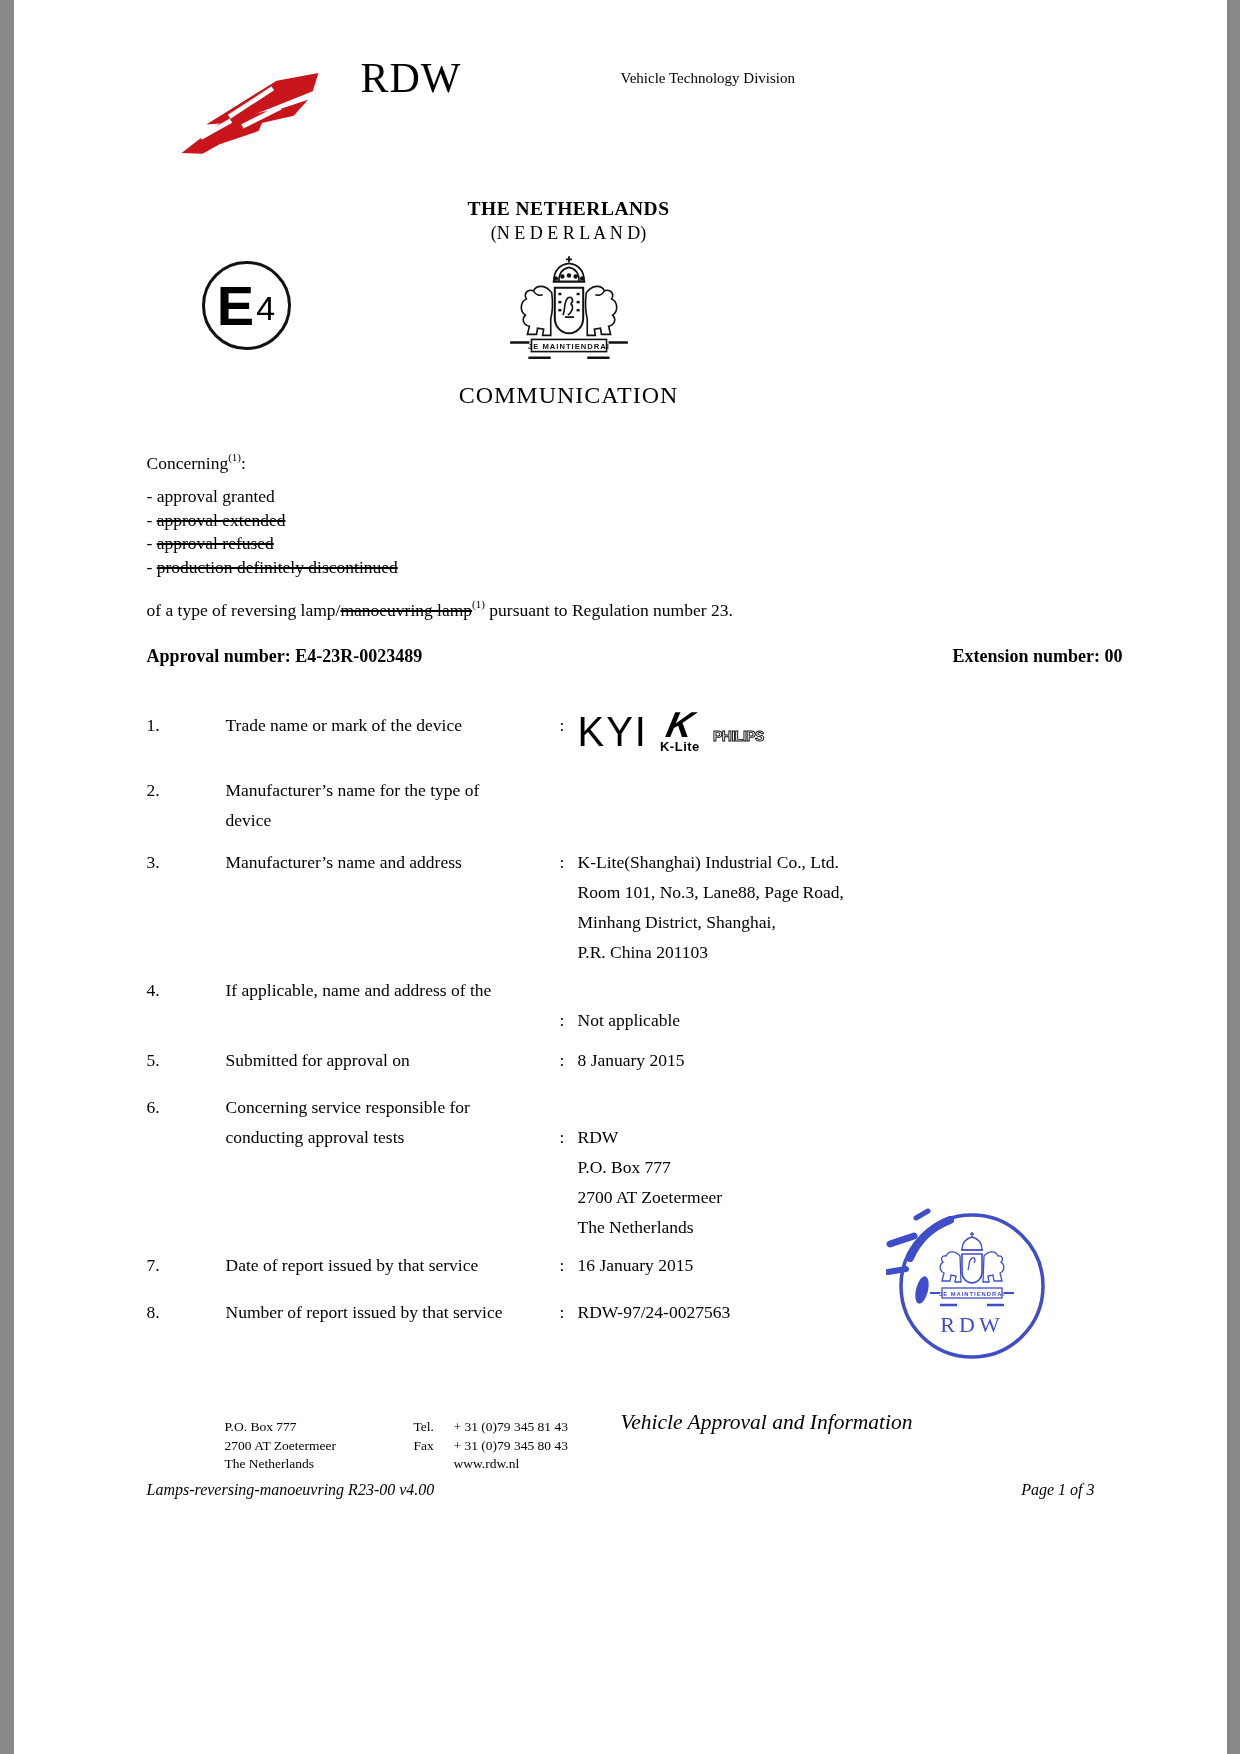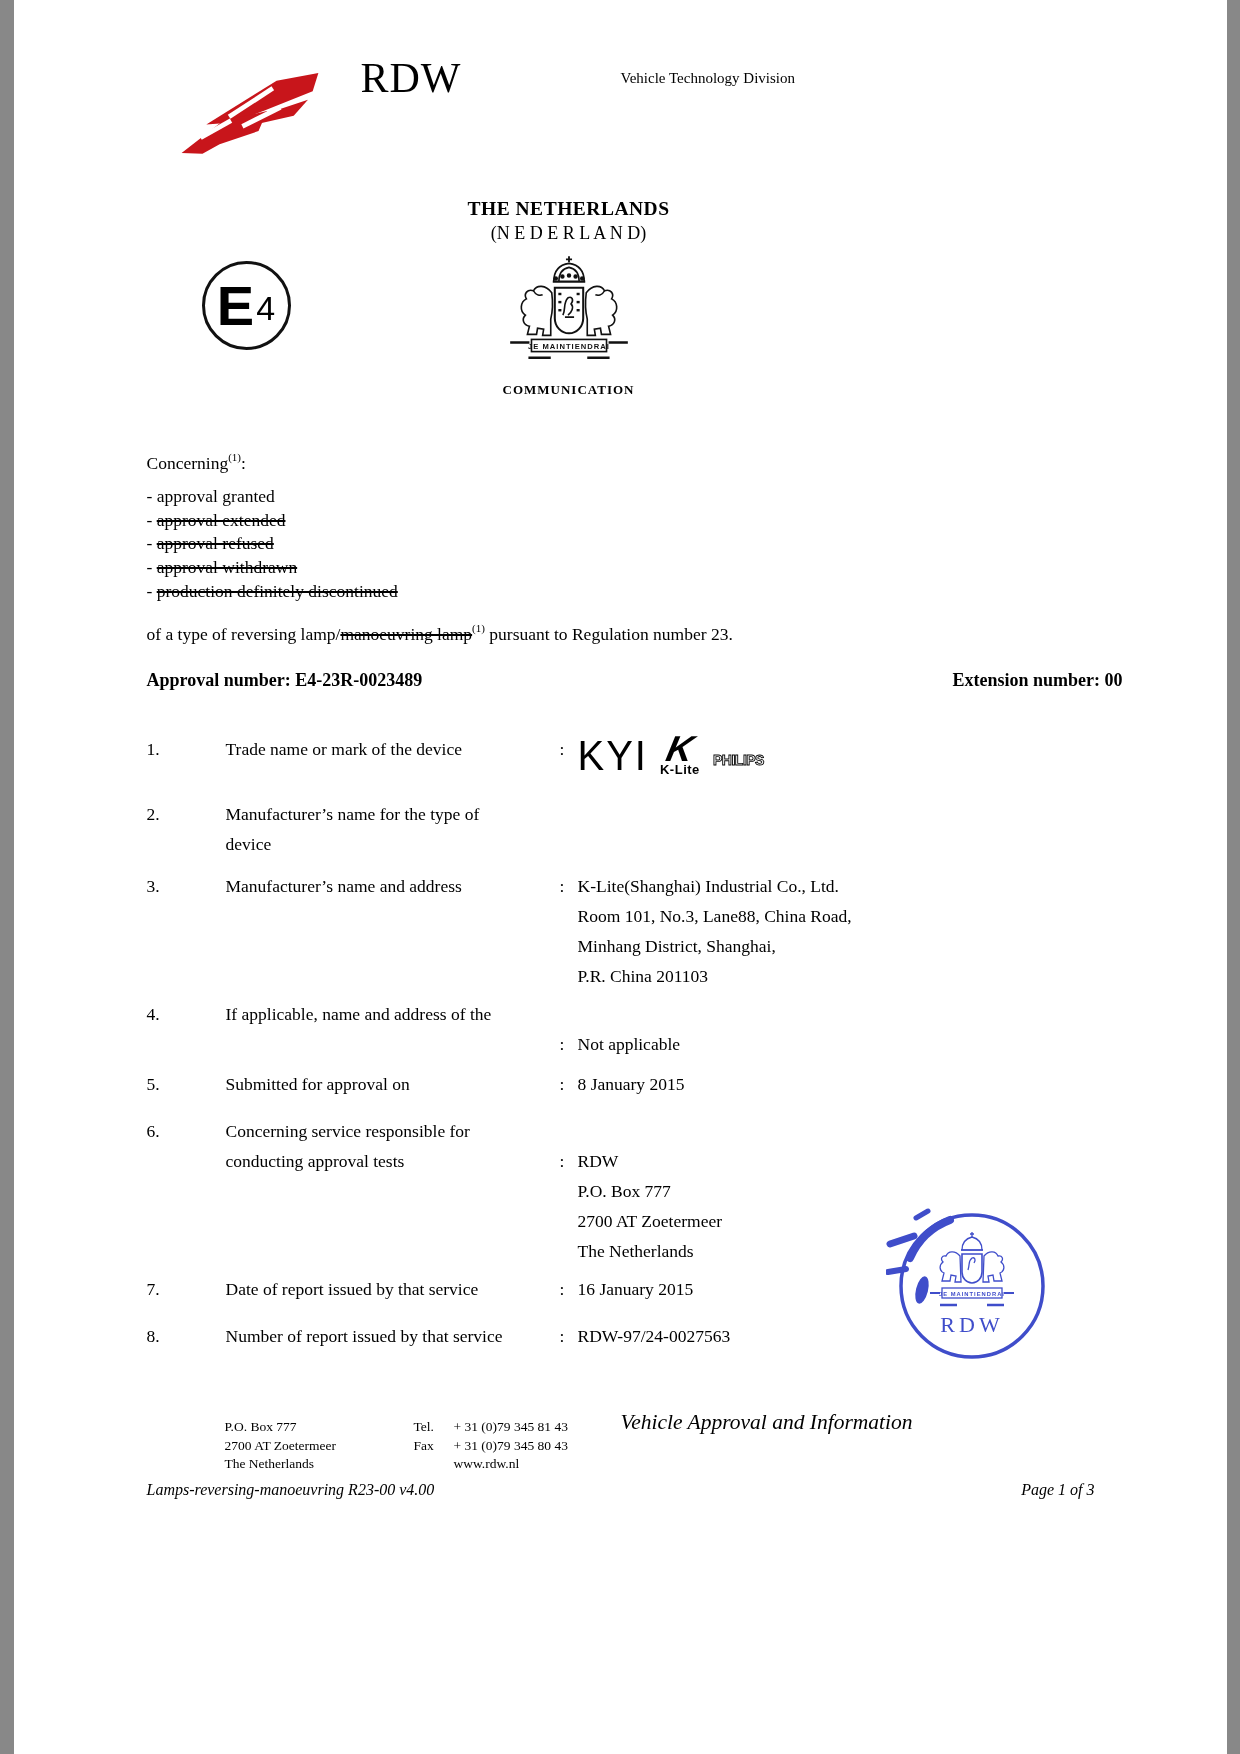--- a/index.html
+++ b/index.html
@@ -9,21 +9,21 @@
   
   .wing-logo{position:absolute;left:160px;top:70px;}
   .brand{position:absolute;left:347px;top:54px;font-size:42px;letter-spacing:1px;}
   .division{position:absolute;left:607px;top:70px;font-size:15px;}
 
   
   .center-col{position:absolute;left:0;top:198px;width:1110px;text-align:center;}
   .nation-title{font-size:19.5px;font-weight:bold;letter-spacing:.5px;}
   .nation-sub{font-size:18px;margin-top:3px;}
   .arms-wrap{margin-top:10px;}
-  .doc-title{font-size:13px;font-weight:bold;letter-spacing:1px;margin-top:14px;}
+  .doc-title{font-size:24px;font-weight:normal;letter-spacing:1px;margin-top:14px;}
 
   
   .e-mark{position:absolute;left:188px;top:261px;width:89px;height:89px;border:3.5px solid #111;
           border-radius:50%;box-sizing:border-box;display:flex;align-items:center;justify-content:center;}
   .e-mark .e{font-family:"Liberation Sans",sans-serif;font-weight:bold;font-size:56px;line-height:1;}
   .e-mark .four{font-family:"Liberation Sans",sans-serif;font-size:34px;line-height:1;margin-left:2px;transform:translateY(2px);}
 
   
   .body{position:absolute;left:133px;top:445px;width:976px;font-size:17.5px;}
   .concerning{margin:0 0 0 0;line-height:24px;}
@@ -148,21 +148,20 @@
   <div class="body">
 
     <div class="concerning">
       <span>Concerning</span><span class="sup">(1)</span><span>:</span>
     </div>
 
     <div class="options">
         <div><span>- </span><span>approval granted</span></div>
         <div><span>- </span><span class="struck">approval extended</span></div>
         <div><span>- </span><span class="struck">approval refused</span></div>
-        <div><span>- </span><span class="struck">approval withdrawn</span></div>
         <div><span>- </span><span class="struck">production definitely discontinued</span></div>
       </div>
 
     <div class="type-line">
       <span>of a type of reversing lamp/</span><span class="struck">manoeuvring lamp</span><span class="sup">(1)</span><span> pursuant to Regulation number 23.</span>
     </div>
 
     <div class="approval-row">
       <div>
         <span>Approval number:</span>&nbsp;<span>E4-23R-0023489</span>
@@ -199,21 +198,21 @@
             <div>device</div>
           </div>
         </div>
         <div class="item m3">
           <div class="num">3.</div>
           <div class="lab">
             <div>Manufacturer’s name and address</div>
           </div>
           <div class="val" style="padding-top: 0px;">
             <div class="vline"><span class="colon">:</span><span>K-Lite(Shanghai) Industrial Co., Ltd.</span></div>
-            <div class="vline"><span class="colon"></span><span>Room 101, No.3, Lane88, China Road,</span></div>
+            <div class="vline"><span class="colon"></span><span>Room 101, No.3, Lane88, Page Road,</span></div>
             <div class="vline"><span class="colon"></span><span>Minhang District, Shanghai,</span></div>
             <div class="vline"><span class="colon"></span><span>P.R. China 201103</span></div>
           </div>
         </div>
         <div class="item m4">
           <div class="num">4.</div>
           <div class="lab">
             <div>If applicable, name and address of the</div>
           </div>
           <div class="val" style="padding-top: 30px;">

